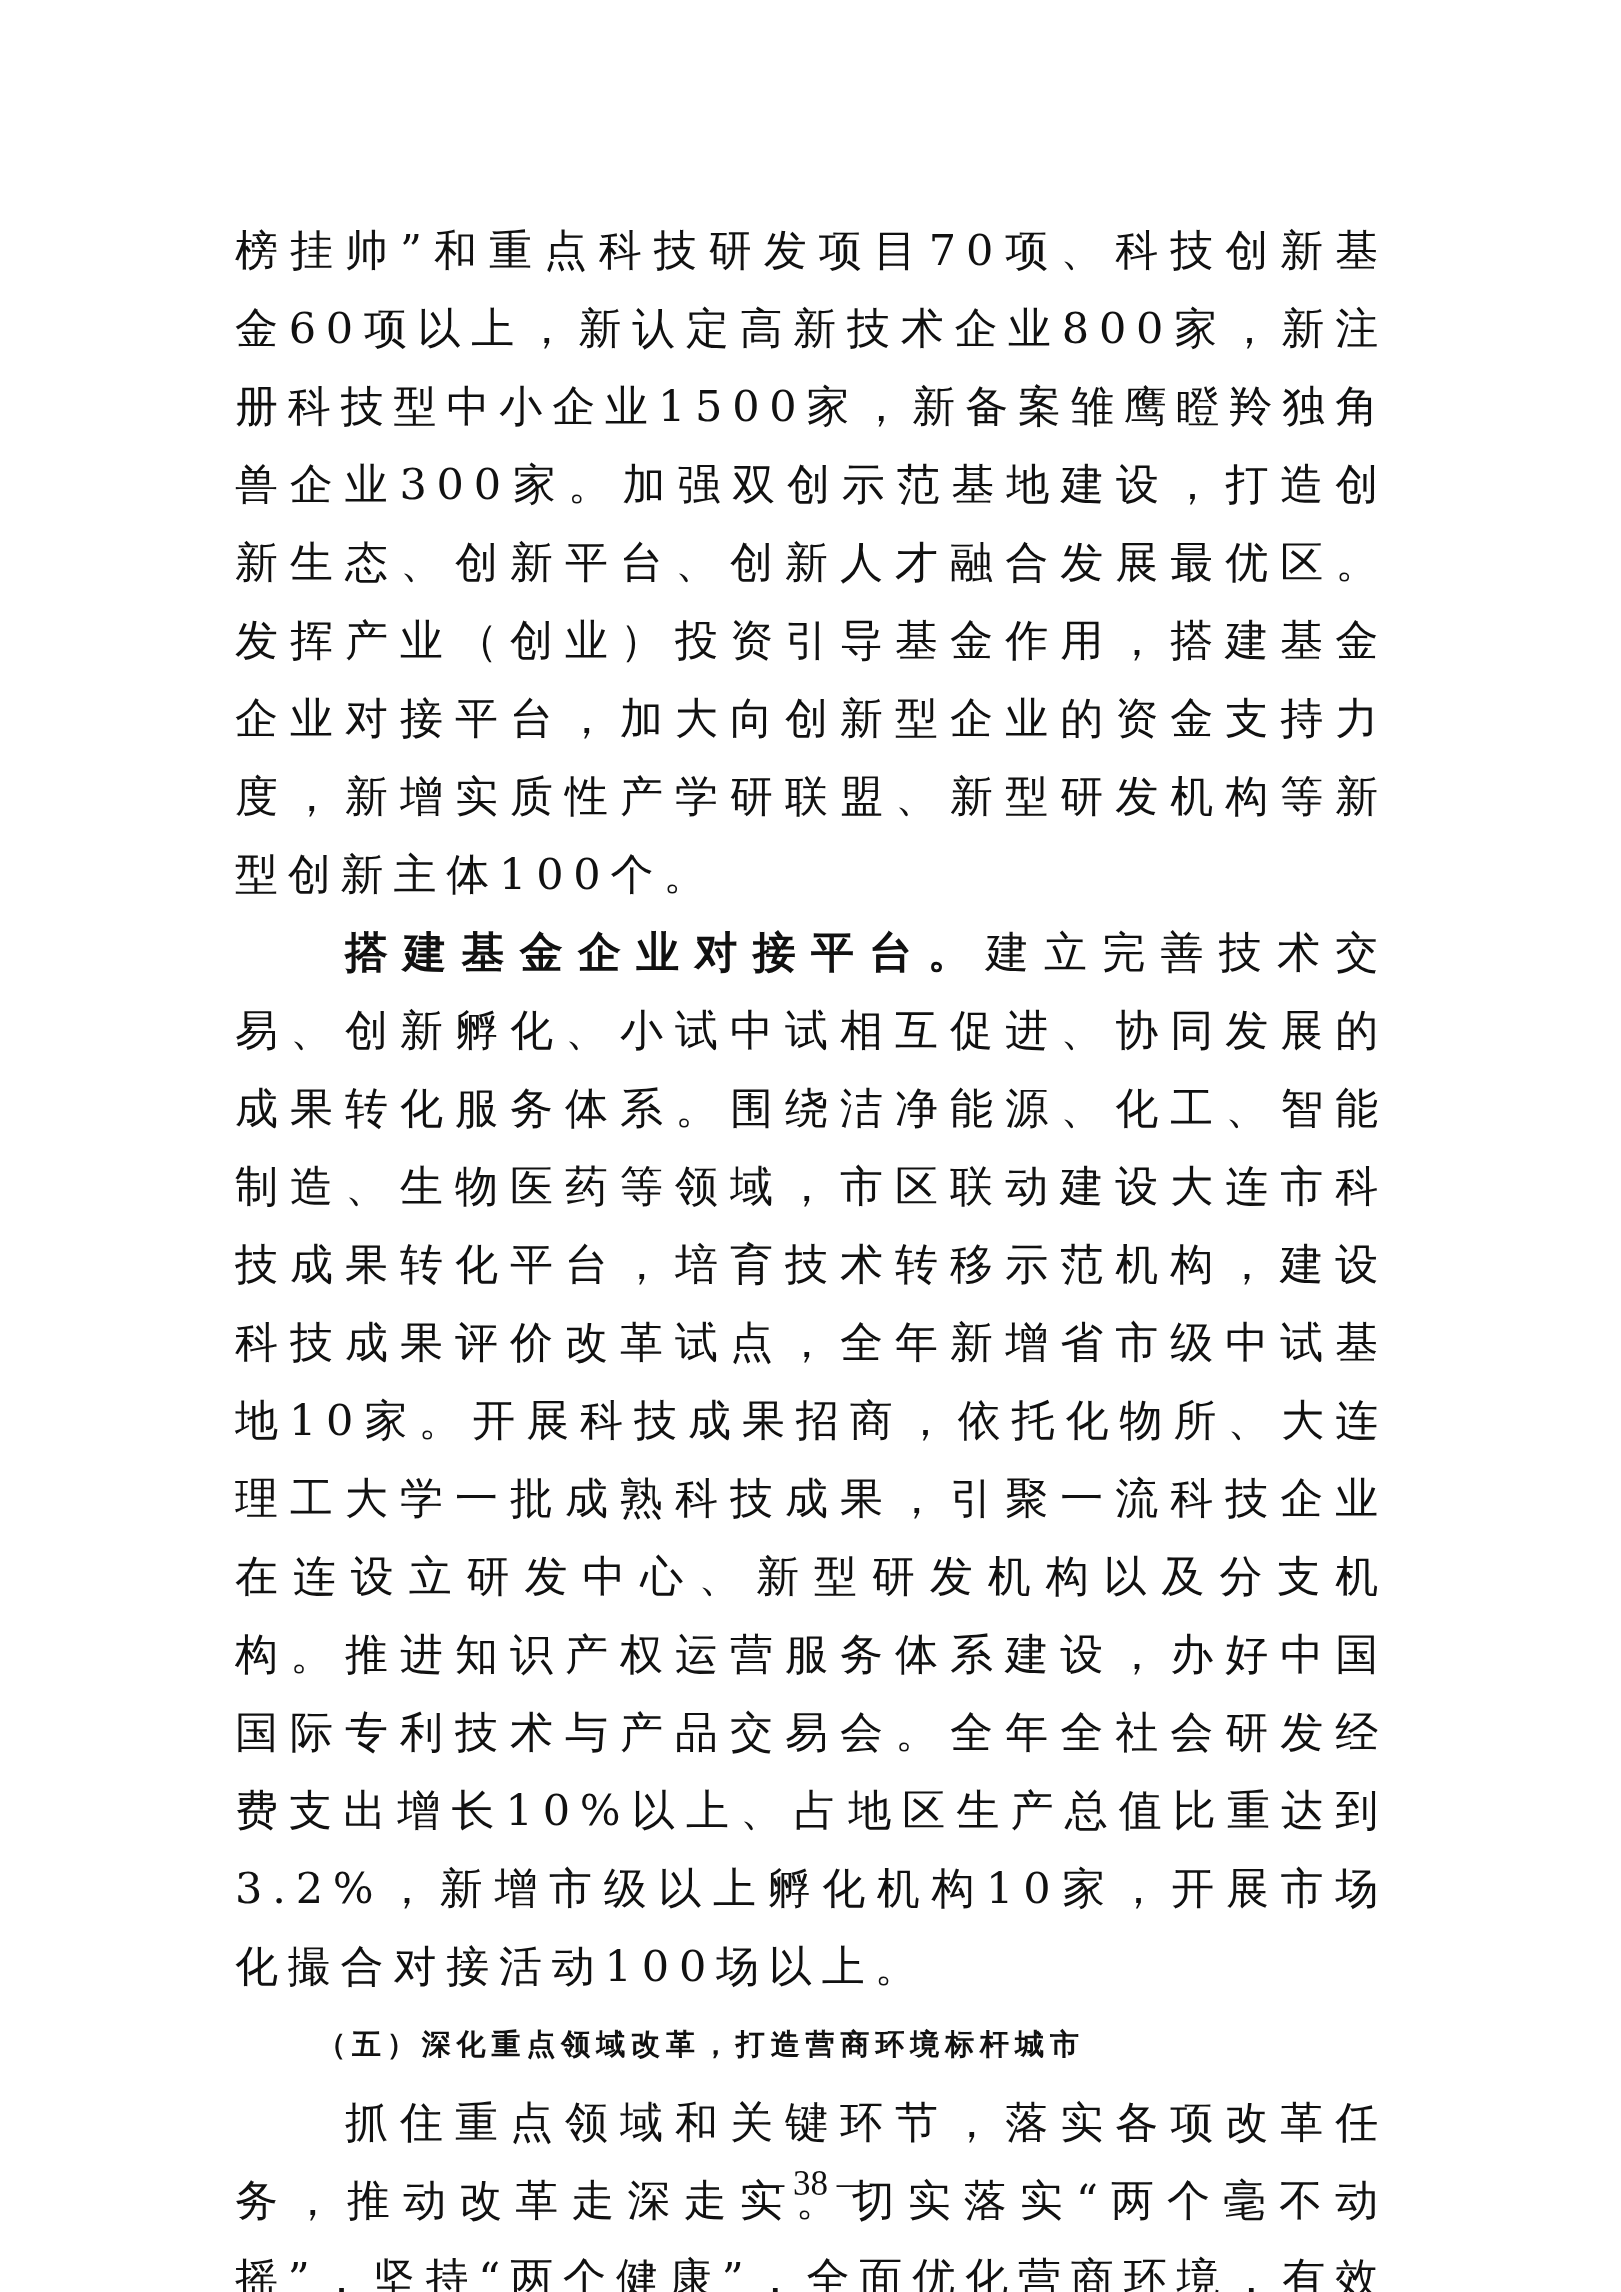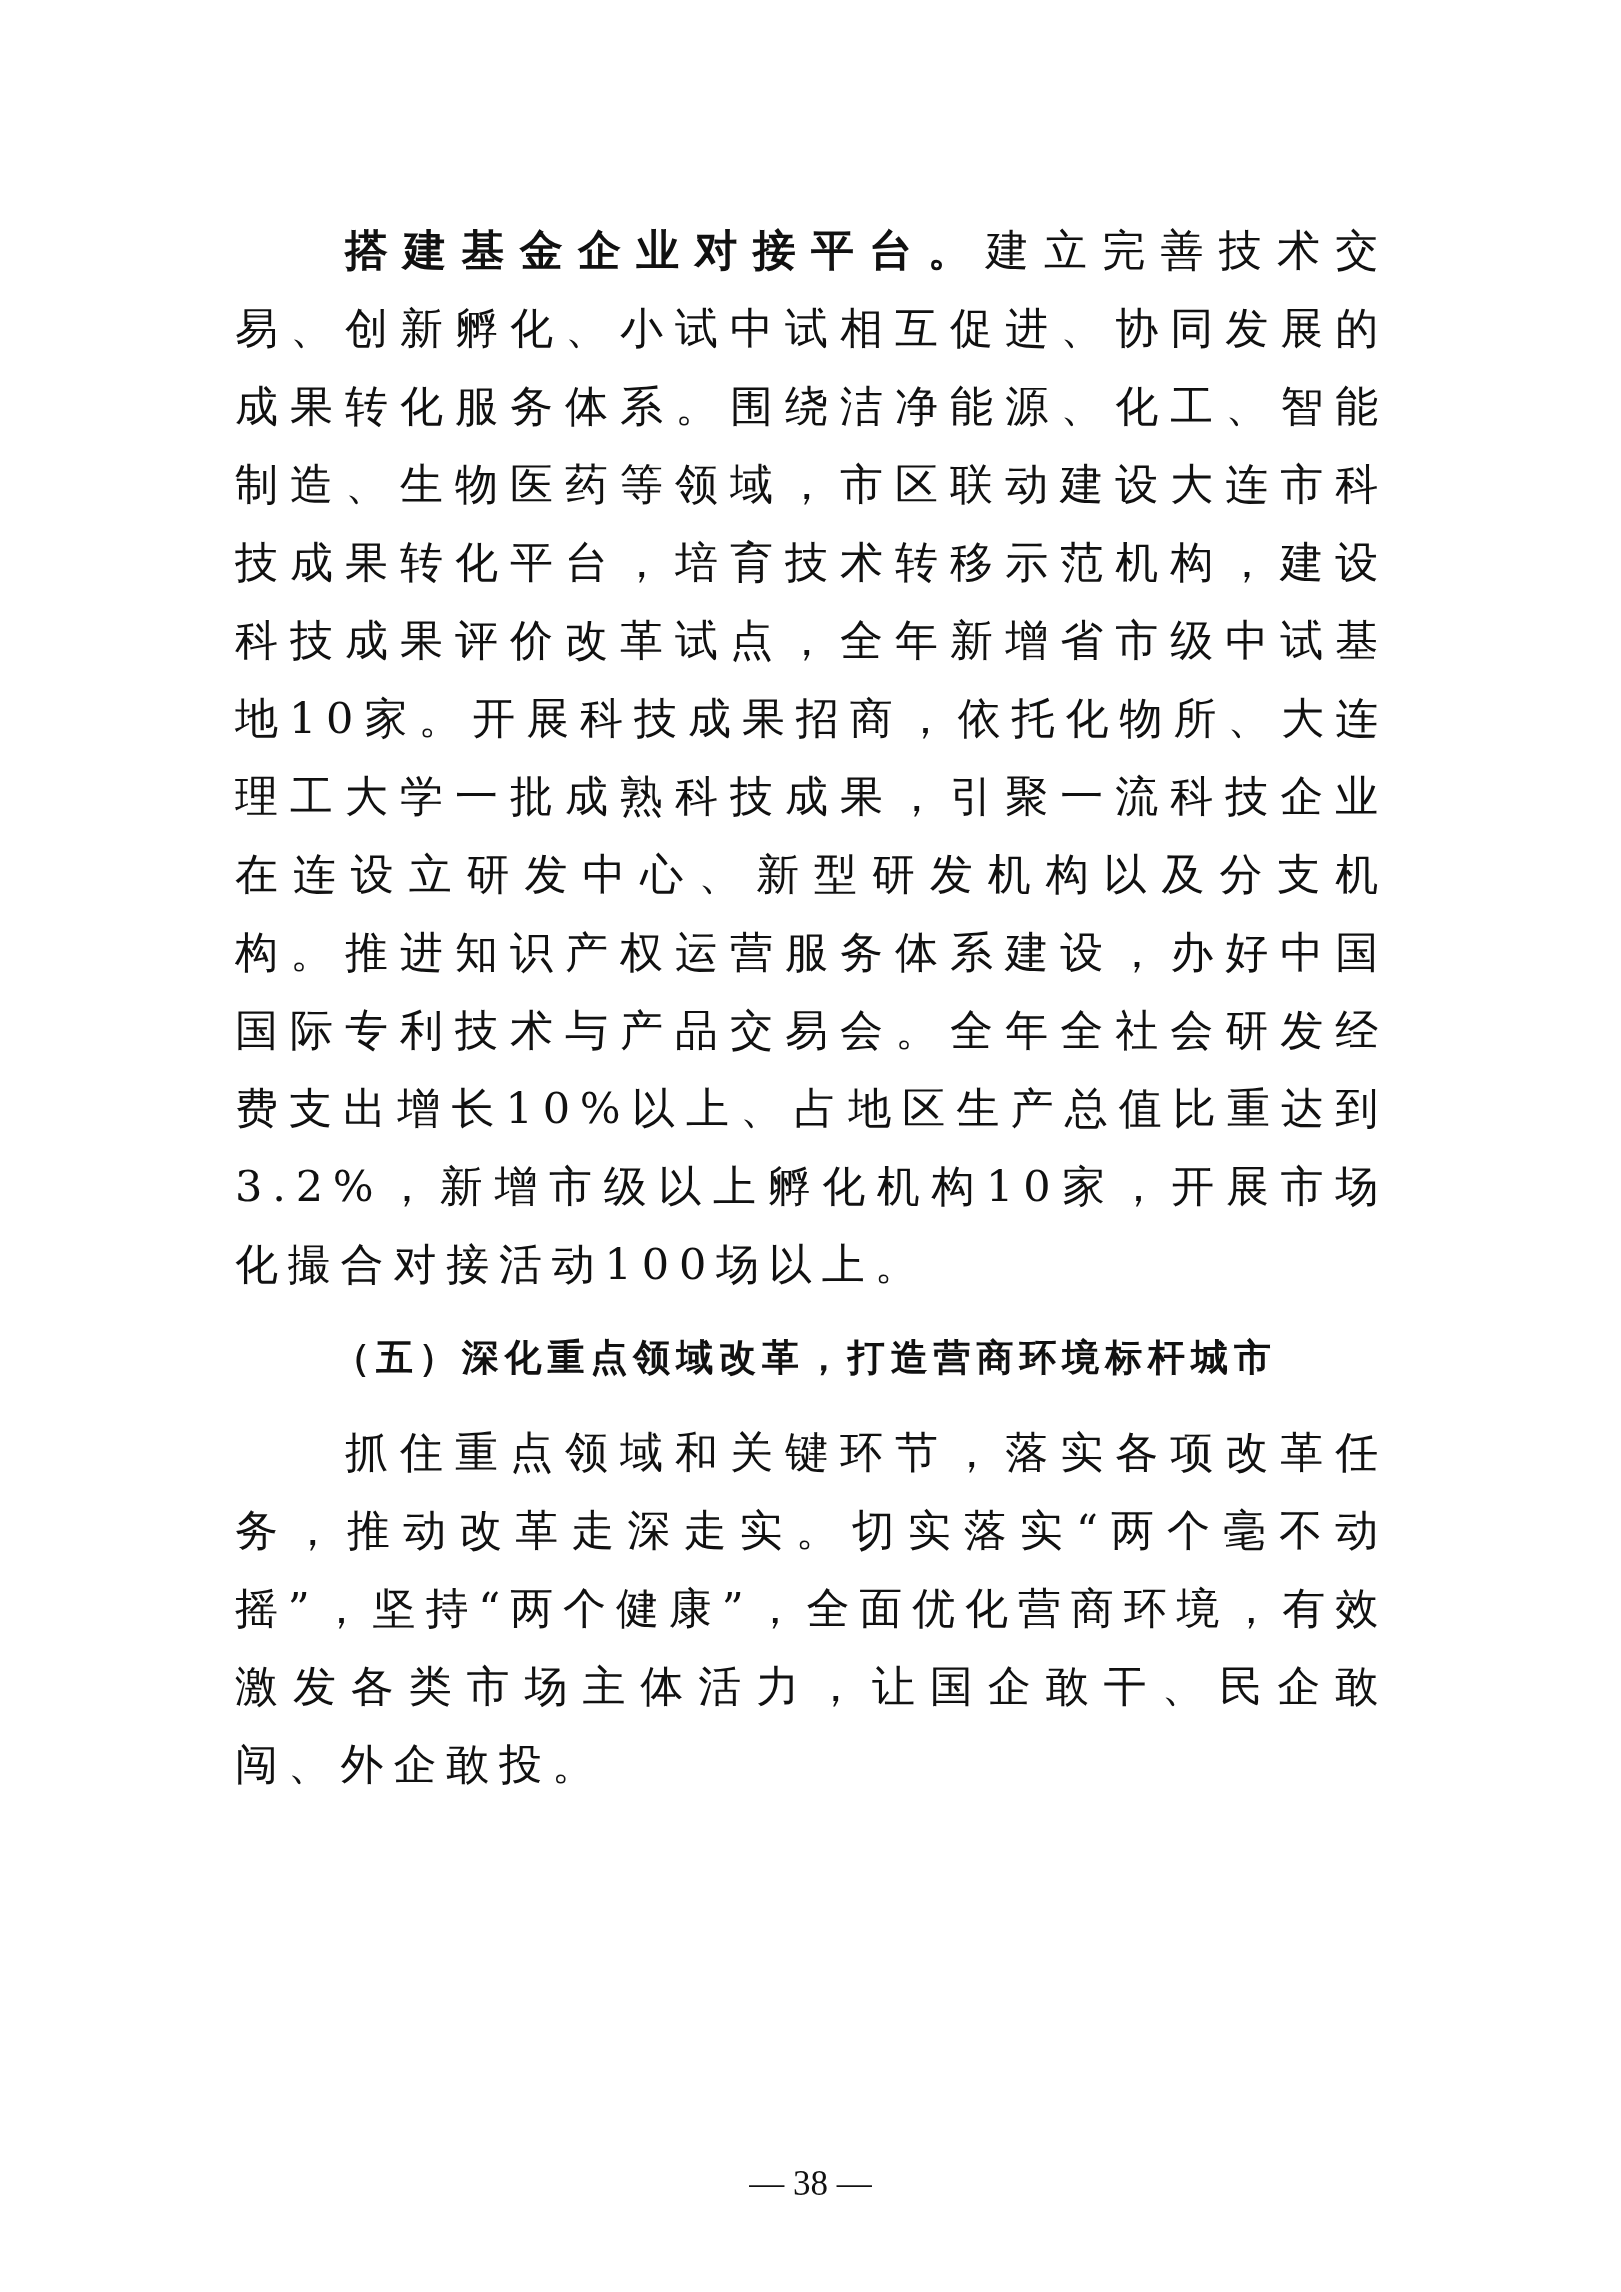--- a/index.html
+++ b/index.html
@@ -31,22 +31,22 @@
     word-break: break-all;
   }
   .indent {
     text-indent: 110px;
   }
   .lead {
     font-weight: bold;
     font-family: "DejaVu Sans", "Liberation Sans", sans-serif;
   }
   .section-heading {
-    margin: 16px;
-    font-size: 37px;
+    margin: 0;
+    font-size: 29px;
     line-height: 78px;
     font-weight: bold;
     font-family: "DejaVu Sans", "Liberation Sans", sans-serif;
     text-indent: 82px;
     letter-spacing: 5.9px;
   }
   .page-number {
     position: absolute;
     left: 0;
     width: 1621px;
@@ -54,20 +54,23 @@
     text-align: center;
     font-size: 35px;
     font-family: "Liberation Serif", "DejaVu Serif", serif;
     color: #111111;
   }
 </style>
 </head>
 <body>
 
 <div class="page">
+  <p class="para">
+    <span>榜挂帅”和重点科技研发项目70项、科技创新基金60项以上，新认定高新技术企业800家，新注册科技型中小企业1500家，新备案雏鹰瞪羚独角兽企业300家。加强双创示范基地建设，打造创新生态、创新平台、创新人才融合发展最优区。发挥产业（创业）投资引导基金作用，搭建基金企业对接平台，加大向创新型企业的资金支持力度，新增实质性产学研联盟、新型研发机构等新型创新主体100个。</span>
+  </p>
   <p class="para indent">
     <span class="lead">搭建基金企业对接平台。</span><span>建立完善技术交易、创新孵化、小试中试相互促进、协同发展的成果转化服务体系。围绕洁净能源、化工、智能制造、生物医药等领域，市区联动建设大连市科技成果转化平台，培育技术转移示范机构，建设科技成果评价改革试点，全年新增省市级中试基地10家。开展科技成果招商，依托化物所、大连理工大学一批成熟科技成果，引聚一流科技企业在连设立研发中心、新型研发机构以及分支机构。推进知识产权运营服务体系建设，办好中国国际专利技术与产品交易会。全年全社会研发经费支出增长10%以上、占地区生产总值比重达到3.2%，新增市级以上孵化机构10家，开展市场化撮合对接活动100场以上。</span>
   </p>
   <h2 class="section-heading">（五）深化重点领域改革，打造营商环境标杆城市</h2>
   <p class="para indent">
     <span>抓住重点领域和关键环节，落实各项改革任务，推动改革走深走实。切实落实“两个毫不动摇”，坚持“两个健康”，全面优化营商环境，有效激发各类市场主体活力，让国企敢干、民企敢闯、外企敢投。</span>
   </p>
 </div>
 
 <div class="page-number">— 38 —</div>

